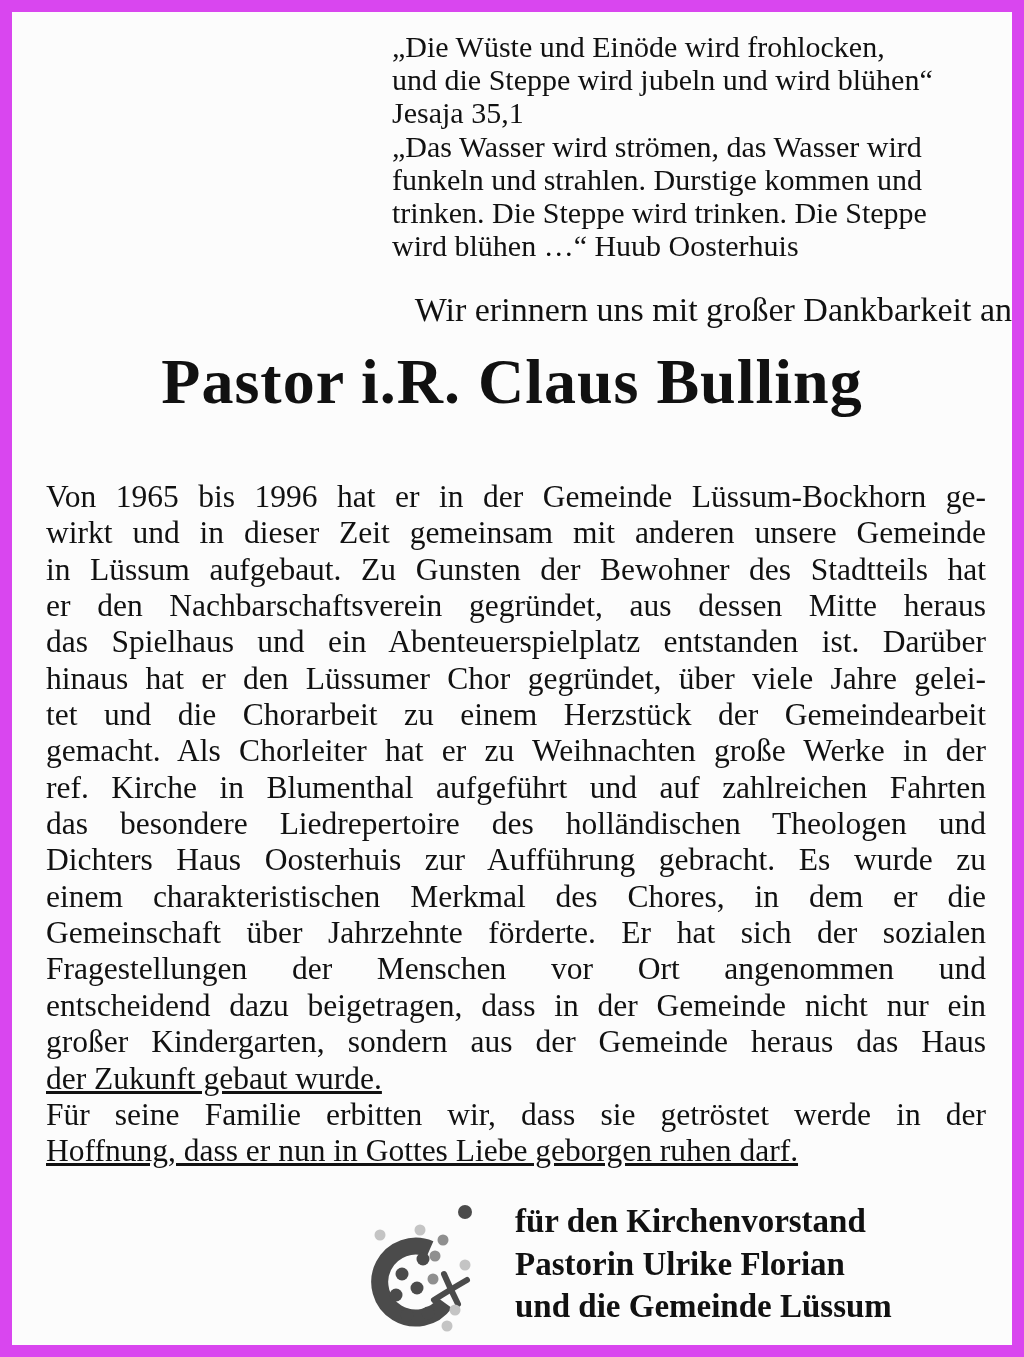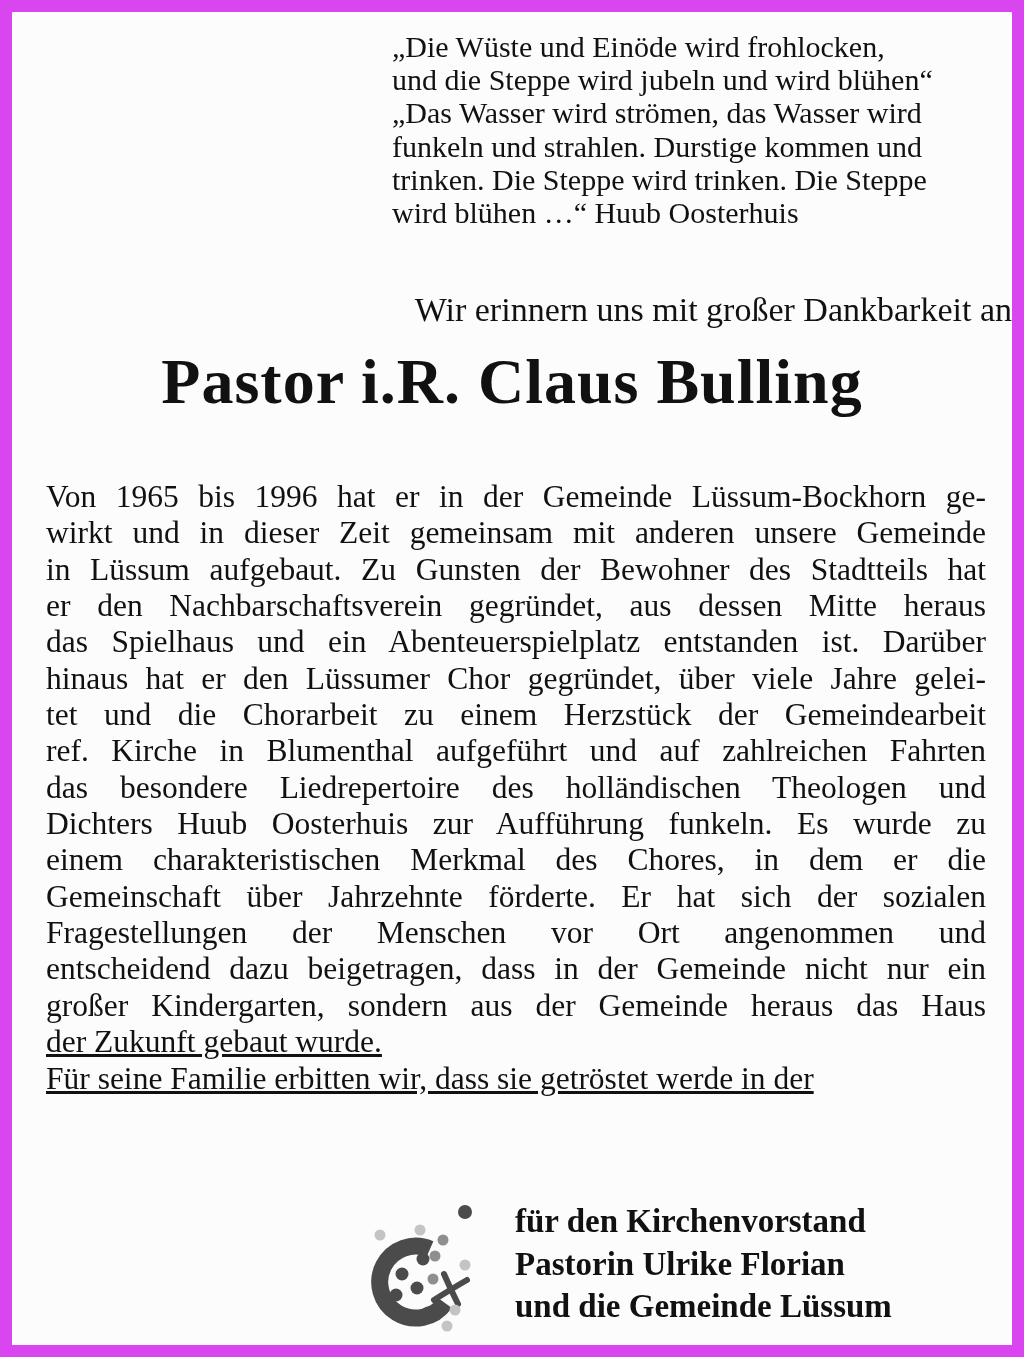--- a/index.html
+++ b/index.html
@@ -92,51 +92,54 @@
 </style>
 </head>
 <body>
 
 <div class="canvas">
   <div class="sheet">
 
     <div class="scripture">
         <div class="qline">„Die Wüste und Einöde wird frohlocken,</div>
         <div class="qline">und die Steppe wird jubeln und wird blühen“</div>
+        <div class="qline">Jesaja 35,1</div>
         <div class="qline">„Das Wasser wird strömen, das Wasser wird</div>
         <div class="qline">funkeln und strahlen. Durstige kommen und</div>
         <div class="qline">trinken. Die Steppe wird trinken. Die Steppe</div>
         <div class="qline">wird blühen …“ Huub Oosterhuis</div>
       </div>
 
     <div class="intro">Wir erinnern uns mit großer Dankbarkeit an</div>
 
     <div class="obit-title">Pastor i.R. Claus Bulling</div>
 
     <div class="body-text">
       <div class="body-par">
           <div class="bodyline">Von 1965 bis 1996 hat er in der Gemeinde Lüssum-Bockhorn ge-</div>
           <div class="bodyline">wirkt und in dieser Zeit gemeinsam mit anderen unsere Gemeinde</div>
           <div class="bodyline">in Lüssum aufgebaut. Zu Gunsten der Bewohner des Stadtteils hat</div>
           <div class="bodyline">er den Nachbarschaftsverein gegründet, aus dessen Mitte heraus</div>
           <div class="bodyline">das Spielhaus und ein Abenteuerspielplatz entstanden ist. Darüber</div>
           <div class="bodyline">hinaus hat er den Lüssumer Chor gegründet, über viele Jahre gelei-</div>
           <div class="bodyline">tet und die Chorarbeit zu einem Herzstück der Gemeindearbeit</div>
+          <div class="bodyline">gemacht. Als Chorleiter hat er zu Weihnachten große Werke in der</div>
           <div class="bodyline">ref. Kirche in Blumenthal aufgeführt und auf zahlreichen Fahrten</div>
           <div class="bodyline">das besondere Liedrepertoire des holländischen Theologen und</div>
-          <div class="bodyline">Dichters Huub Oosterhuis zur Aufführung funkeln. Es wurde zu</div>
+          <div class="bodyline">Dichters Haus Oosterhuis zur Aufführung gebracht. Es wurde zu</div>
           <div class="bodyline">einem charakteristischen Merkmal des Chores, in dem er die</div>
           <div class="bodyline">Gemeinschaft über Jahrzehnte förderte. Er hat sich der sozialen</div>
           <div class="bodyline">Fragestellungen der Menschen vor Ort angenommen und</div>
           <div class="bodyline">entscheidend dazu beigetragen, dass in der Gemeinde nicht nur ein</div>
           <div class="bodyline">großer Kindergarten, sondern aus der Gemeinde heraus das Haus</div>
           <div class="bodyline">der Zukunft gebaut wurde.</div>
         </div>
       <div class="body-par">
           <div class="bodyline">Für seine Familie erbitten wir, dass sie getröstet werde in der</div>
+          <div class="bodyline">Hoffnung, dass er nun in Gottes Liebe geborgen ruhen darf.</div>
         </div>
     </div>
 
     <div class="logo-box">
       <svg width="120" height="140" viewBox="0 0 120 140">
 
         <path d="M 70 54 A 36 36 0 1 0 85 108" fill="none" stroke="#4b4b4b" stroke-width="17"></path>
 
         <path d="M 74 105 Q 88 96 107 85" fill="none" stroke="#4b4b4b" stroke-width="6" stroke-linecap="round"></path>
         <path d="M 84 79 Q 90 93 98 109" fill="none" stroke="#4b4b4b" stroke-width="6" stroke-linecap="round"></path>

